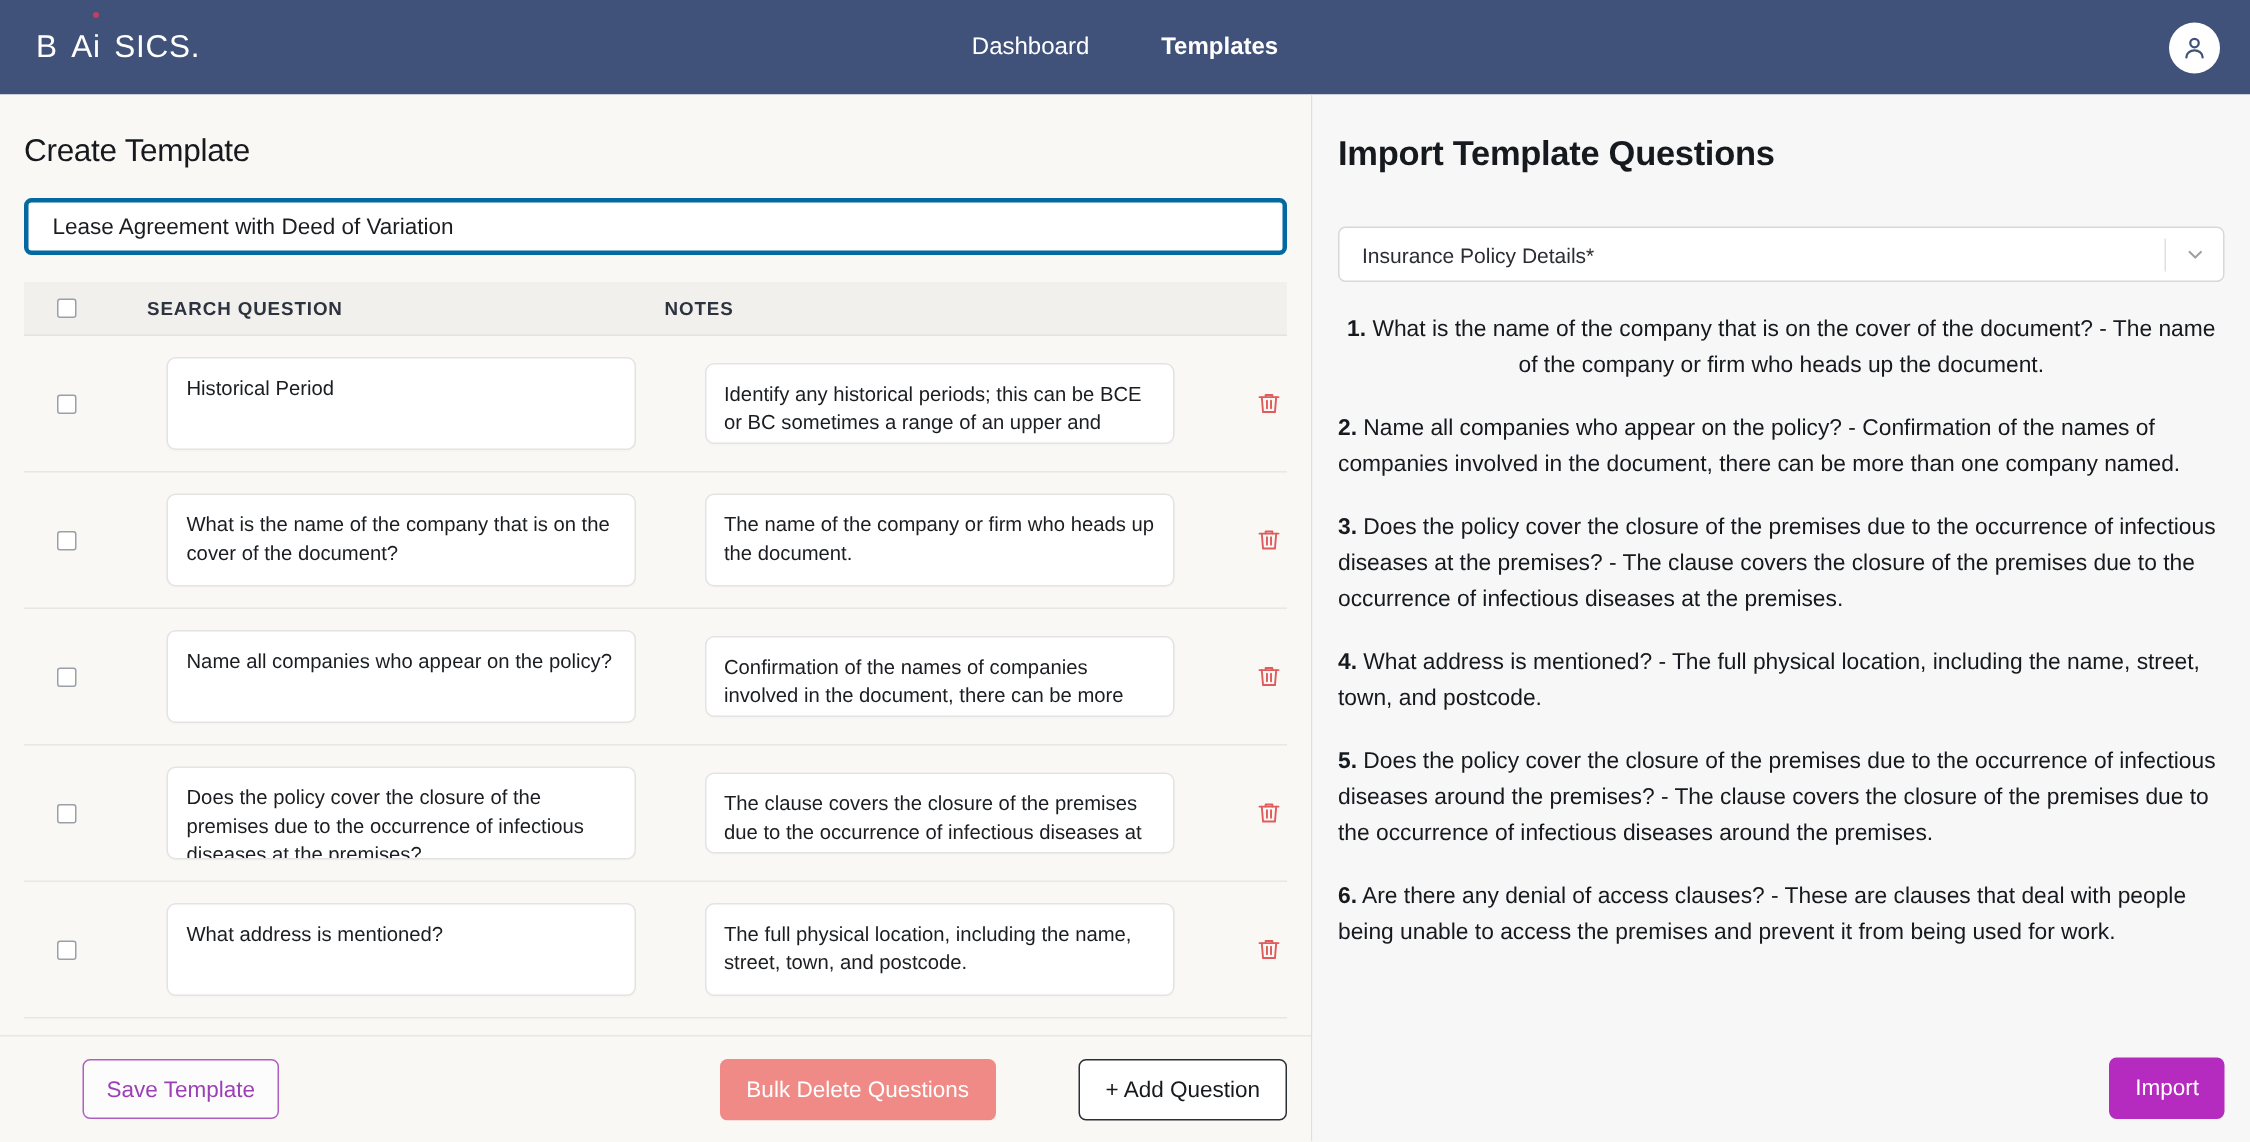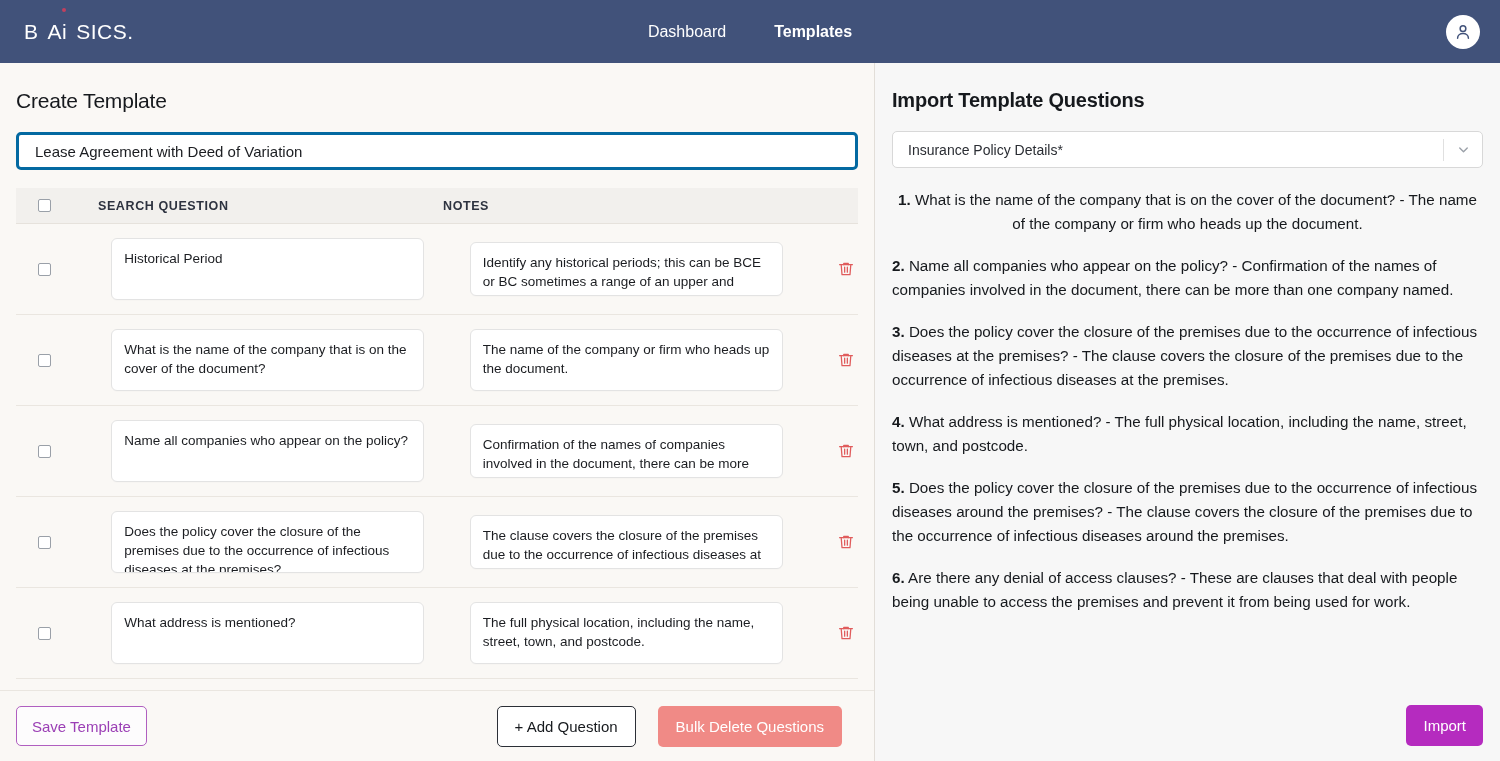--- a/index.html
+++ b/index.html
@@ -195,20 +195,21 @@
   }
   .btn {
     font-family: "Liberation Sans", sans-serif;
     font-size: 15px;
     border-radius: 5px;
     cursor: pointer;
     white-space: nowrap;
     display: inline-flex;
     align-items: center;
     justify-content: center;
+    margin-left: 39px;
   }
   .btn-save {
     border: 1px solid #b05fc0;
     color: #9b3fb5;
     background: #fdfcfd;
     height: 40px;
     padding: 0 15px;
   }
   .spacer { flex: 1; }
   .btn-add {
@@ -224,24 +225,24 @@
     background: #f08a86;
     color: #ffffff;
     height: 41px;
     padding: 0 17px;
     margin-left: 22px;
     margin-right: 16px;
   }
 
   
   .r-title {
-    font-size: 20px;
+    font-size: 23px;
     font-weight: 700;
     color: #16191d;
-    margin: 26px 0 0 17px;
+    margin: 26px 0 16px 17px;
     letter-spacing: -0.2px;
   }
   .select-wrap {
     margin: 19px 17px 0 17px;
     height: 37px;
     border: 1px solid #d8d8d8;
     border-radius: 5px;
     background: #ffffff;
     display: flex;
     align-items: center;
@@ -417,22 +418,22 @@
             <path d="M10.2 9.6v6.6M13.8 9.6v6.6"></path>
           </svg>
         </div>
       </div>
 
     </div>
 
     <div class="left-footer">
       <button class="btn btn-save">Save Template</button>
       <div class="spacer"></div>
+      <button class="btn btn-bulk">Bulk Delete Questions</button>
       <button class="btn btn-add">+ Add Question</button>
-      <button class="btn btn-bulk">Bulk Delete Questions</button>
     </div>
   </div>
 
   <div class="rightpane">
     <div class="r-title">Import Template Questions</div>
 
     <div class="select-wrap">
       <div class="select-val">Insurance Policy Details*</div>
       <div class="select-sep"></div>
       <div class="select-arrow">

